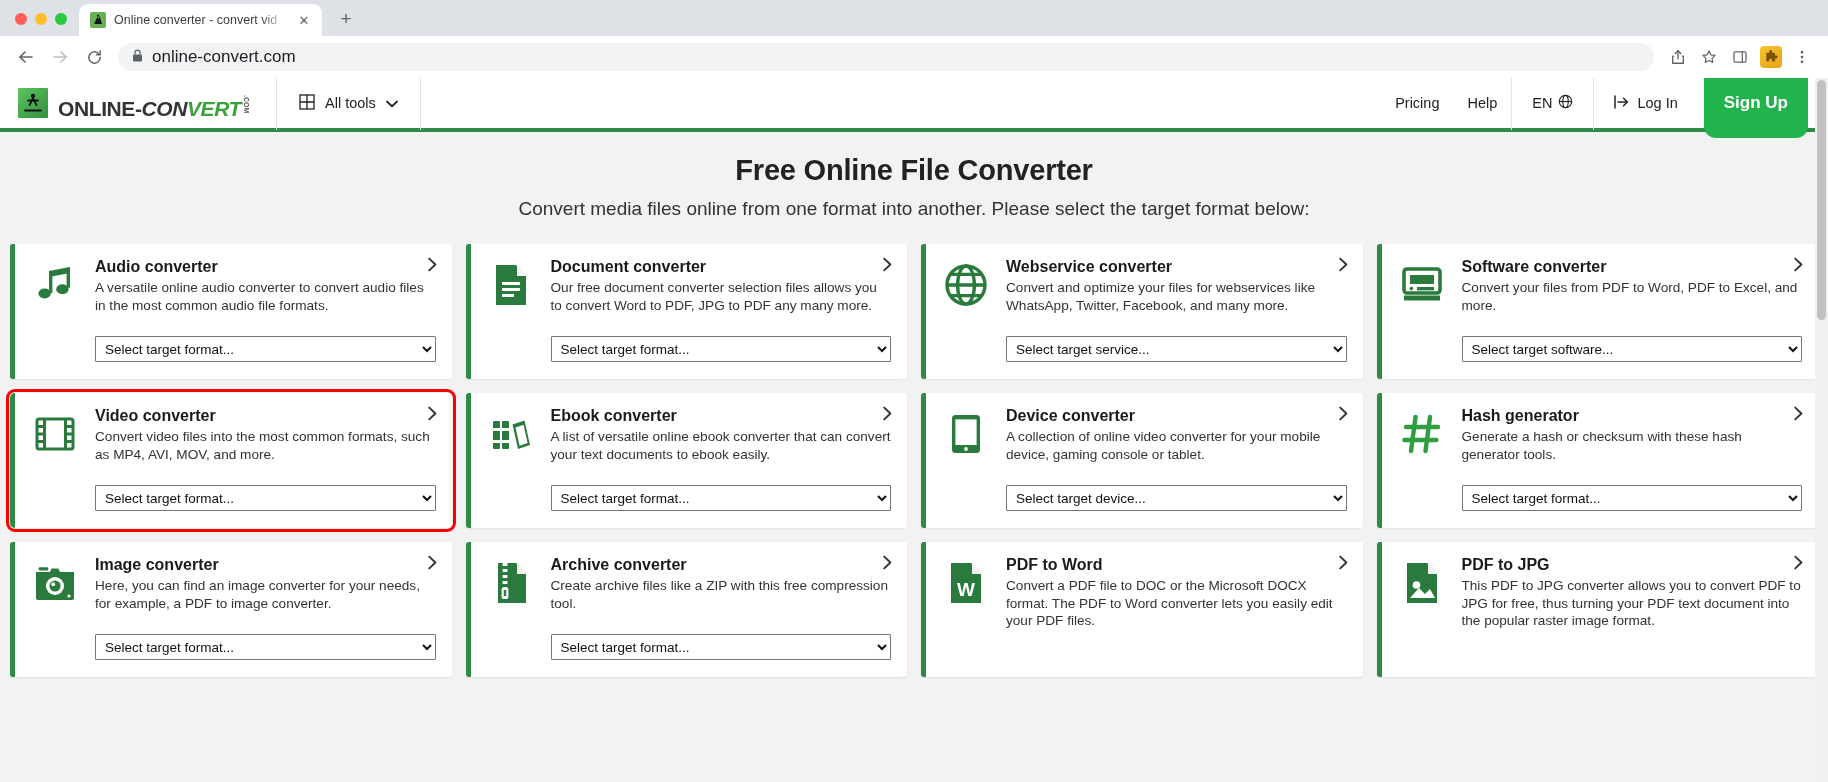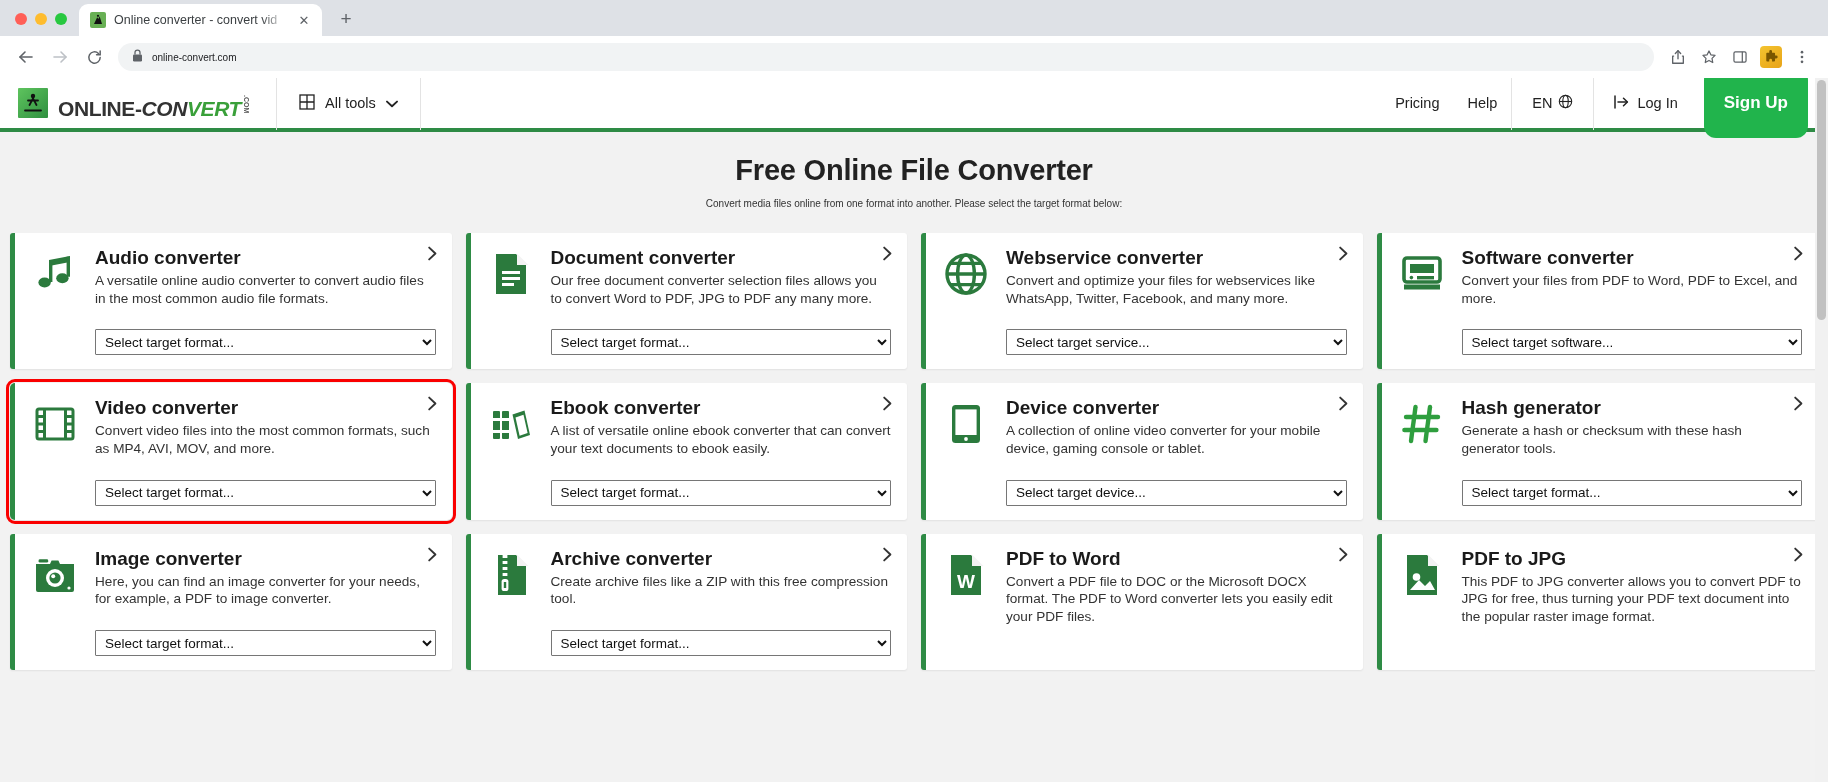--- a/index.html
+++ b/index.html
@@ -61,21 +61,21 @@
     display: flex; align-items: center; justify-content: center;
     color: #5f6368;
   }
   .nav-btn.disabled { color: #bdc1c6; }
   .omnibox {
     flex: 1; height: 28px; margin: 0 8px 0 6px;
     display: flex; align-items: center; gap: 9px;
     padding: 0 14px;
     background: #f1f3f4; border-radius: 14px;
   }
-  .omnibox-url { font-size: 10px; color: #202124; }
+  .omnibox-url { font-size: 17px; color: #202124; }
   .tool-icons { display: flex; align-items: center; gap: 3px; }
   .tool-btn {
     width: 28px; height: 28px;
     display: flex; align-items: center; justify-content: center;
     color: #5f6368;
   }
   .ext-badge {
     width: 22px; height: 22px; border-radius: 4px;
     background: linear-gradient(145deg,#f4c430,#e8a317);
     display: flex; align-items: center; justify-content: center;
@@ -129,21 +129,21 @@
   }
   .signup {
     background: #21b44c; color: #ffffff;
     font-size: 17px; font-weight: bold;
     padding: 25px 20px; border-radius: 12px;
     margin-right: 20px; margin-left: 6px;
   }
 
   .hero { text-align: center; padding: 22px 0 12px; }
   .hero h1 { font-size: 29px; font-weight: bold; color: #222222; letter-spacing: -0.2px; }
-  .hero p { font-size: 10px; color: #333333; margin-top: 11px; }
+  .hero p { font-size: 19px; color: #333333; margin-top: 11px; }
 
   .grid {
     display: grid;
     grid-template-columns: repeat(4, 1fr);
     gap: 14px;
     padding: 12px 10px 0 10px;
   }
   .card {
     background: #ffffff;
     border-left: 5px solid #2e8b45;
@@ -160,21 +160,21 @@
     border-radius: 5px;
     z-index: 3;
   }
   .card-icon {
     width: 52px; flex: 0 0 52px;
     display: flex; align-items: flex-start; justify-content: center;
     padding-top: 4px;
   }
   .card-body { flex: 1; min-width: 0; }
   .card-title {
-    font-size: 19px; font-weight: bold; color: #1a1a1a;
+    font-size: 16px; font-weight: bold; color: #1a1a1a;
     margin-bottom: 3px; padding-right: 20px;
   }
   .card-desc { font-size: 13.6px; line-height: 1.3; color: #333333; }
   .card-arrow {
     position: absolute; top: 13px; right: 14px;
     font-size: 15px; color: #333; font-weight: 600;
   }
   .card-select {
     margin-top: 22px;
     width: 100%; height: 26px;

